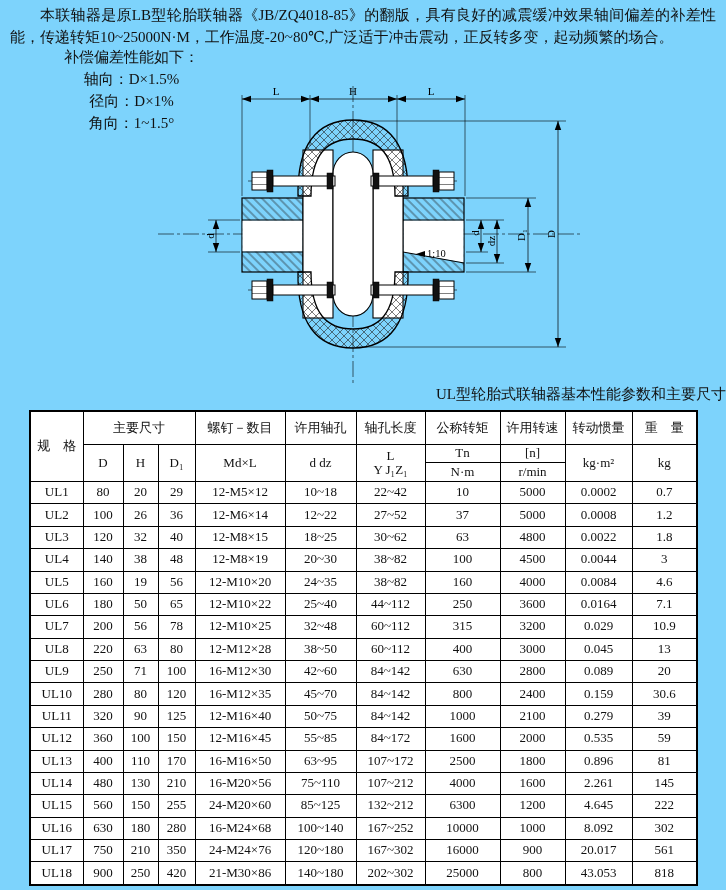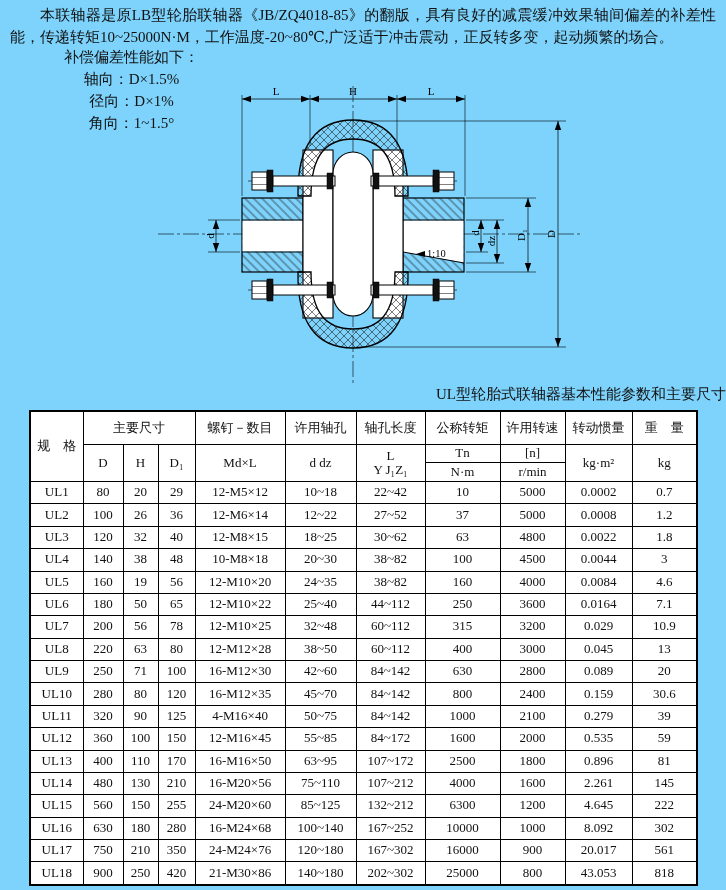--- a/index.html
+++ b/index.html
@@ -241,21 +241,21 @@
           <td>63</td>
           <td>4800</td>
           <td>0.0022</td>
           <td>1.8</td>
         </tr>
         <tr>
           <td>UL4</td>
           <td>140</td>
           <td>38</td>
           <td>48</td>
-          <td>10-M8×18</td>
+          <td>12-M8×19</td>
           <td>20~30</td>
           <td>38~82</td>
           <td>100</td>
           <td>4500</td>
           <td>0.0044</td>
           <td>3</td>
         </tr>
         <tr>
           <td>UL5</td>
           <td>160</td>
@@ -332,21 +332,21 @@
           <td>800</td>
           <td>2400</td>
           <td>0.159</td>
           <td>30.6</td>
         </tr>
         <tr>
           <td>UL11</td>
           <td>320</td>
           <td>90</td>
           <td>125</td>
-          <td>4-M16×40</td>
+          <td>12-M16×40</td>
           <td>50~75</td>
           <td>84~142</td>
           <td>1000</td>
           <td>2100</td>
           <td>0.279</td>
           <td>39</td>
         </tr>
         <tr>
           <td>UL12</td>
           <td>360</td>

